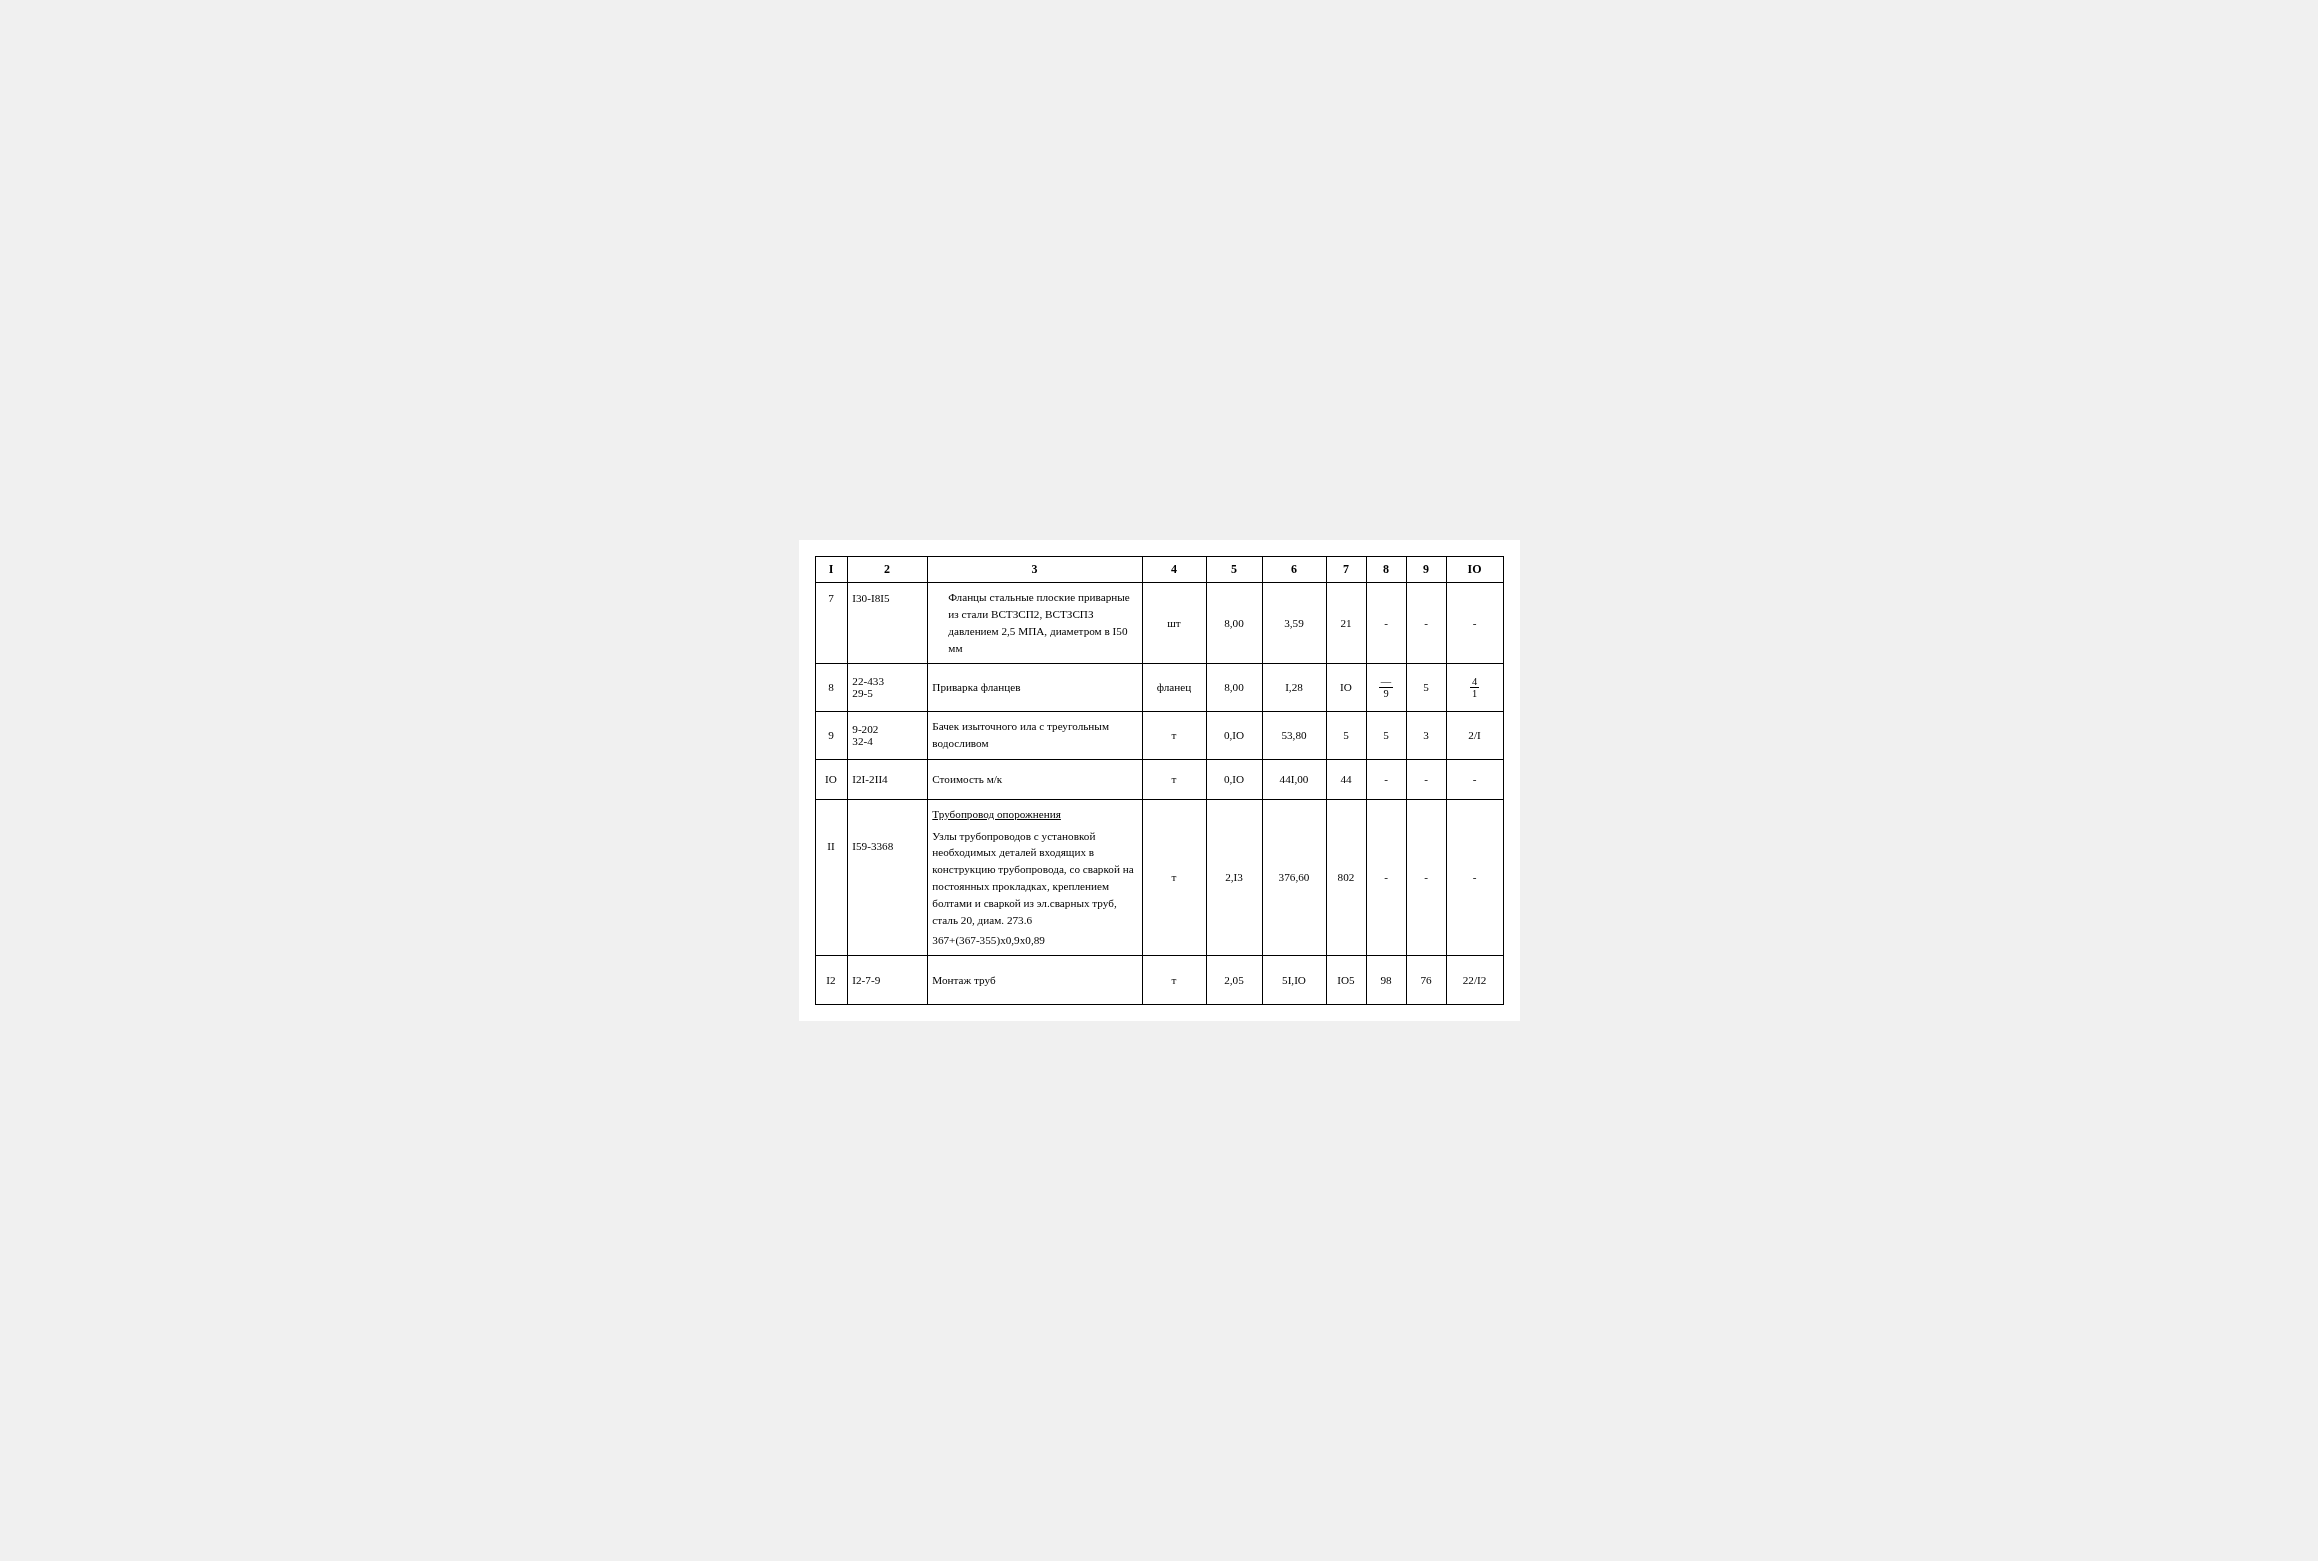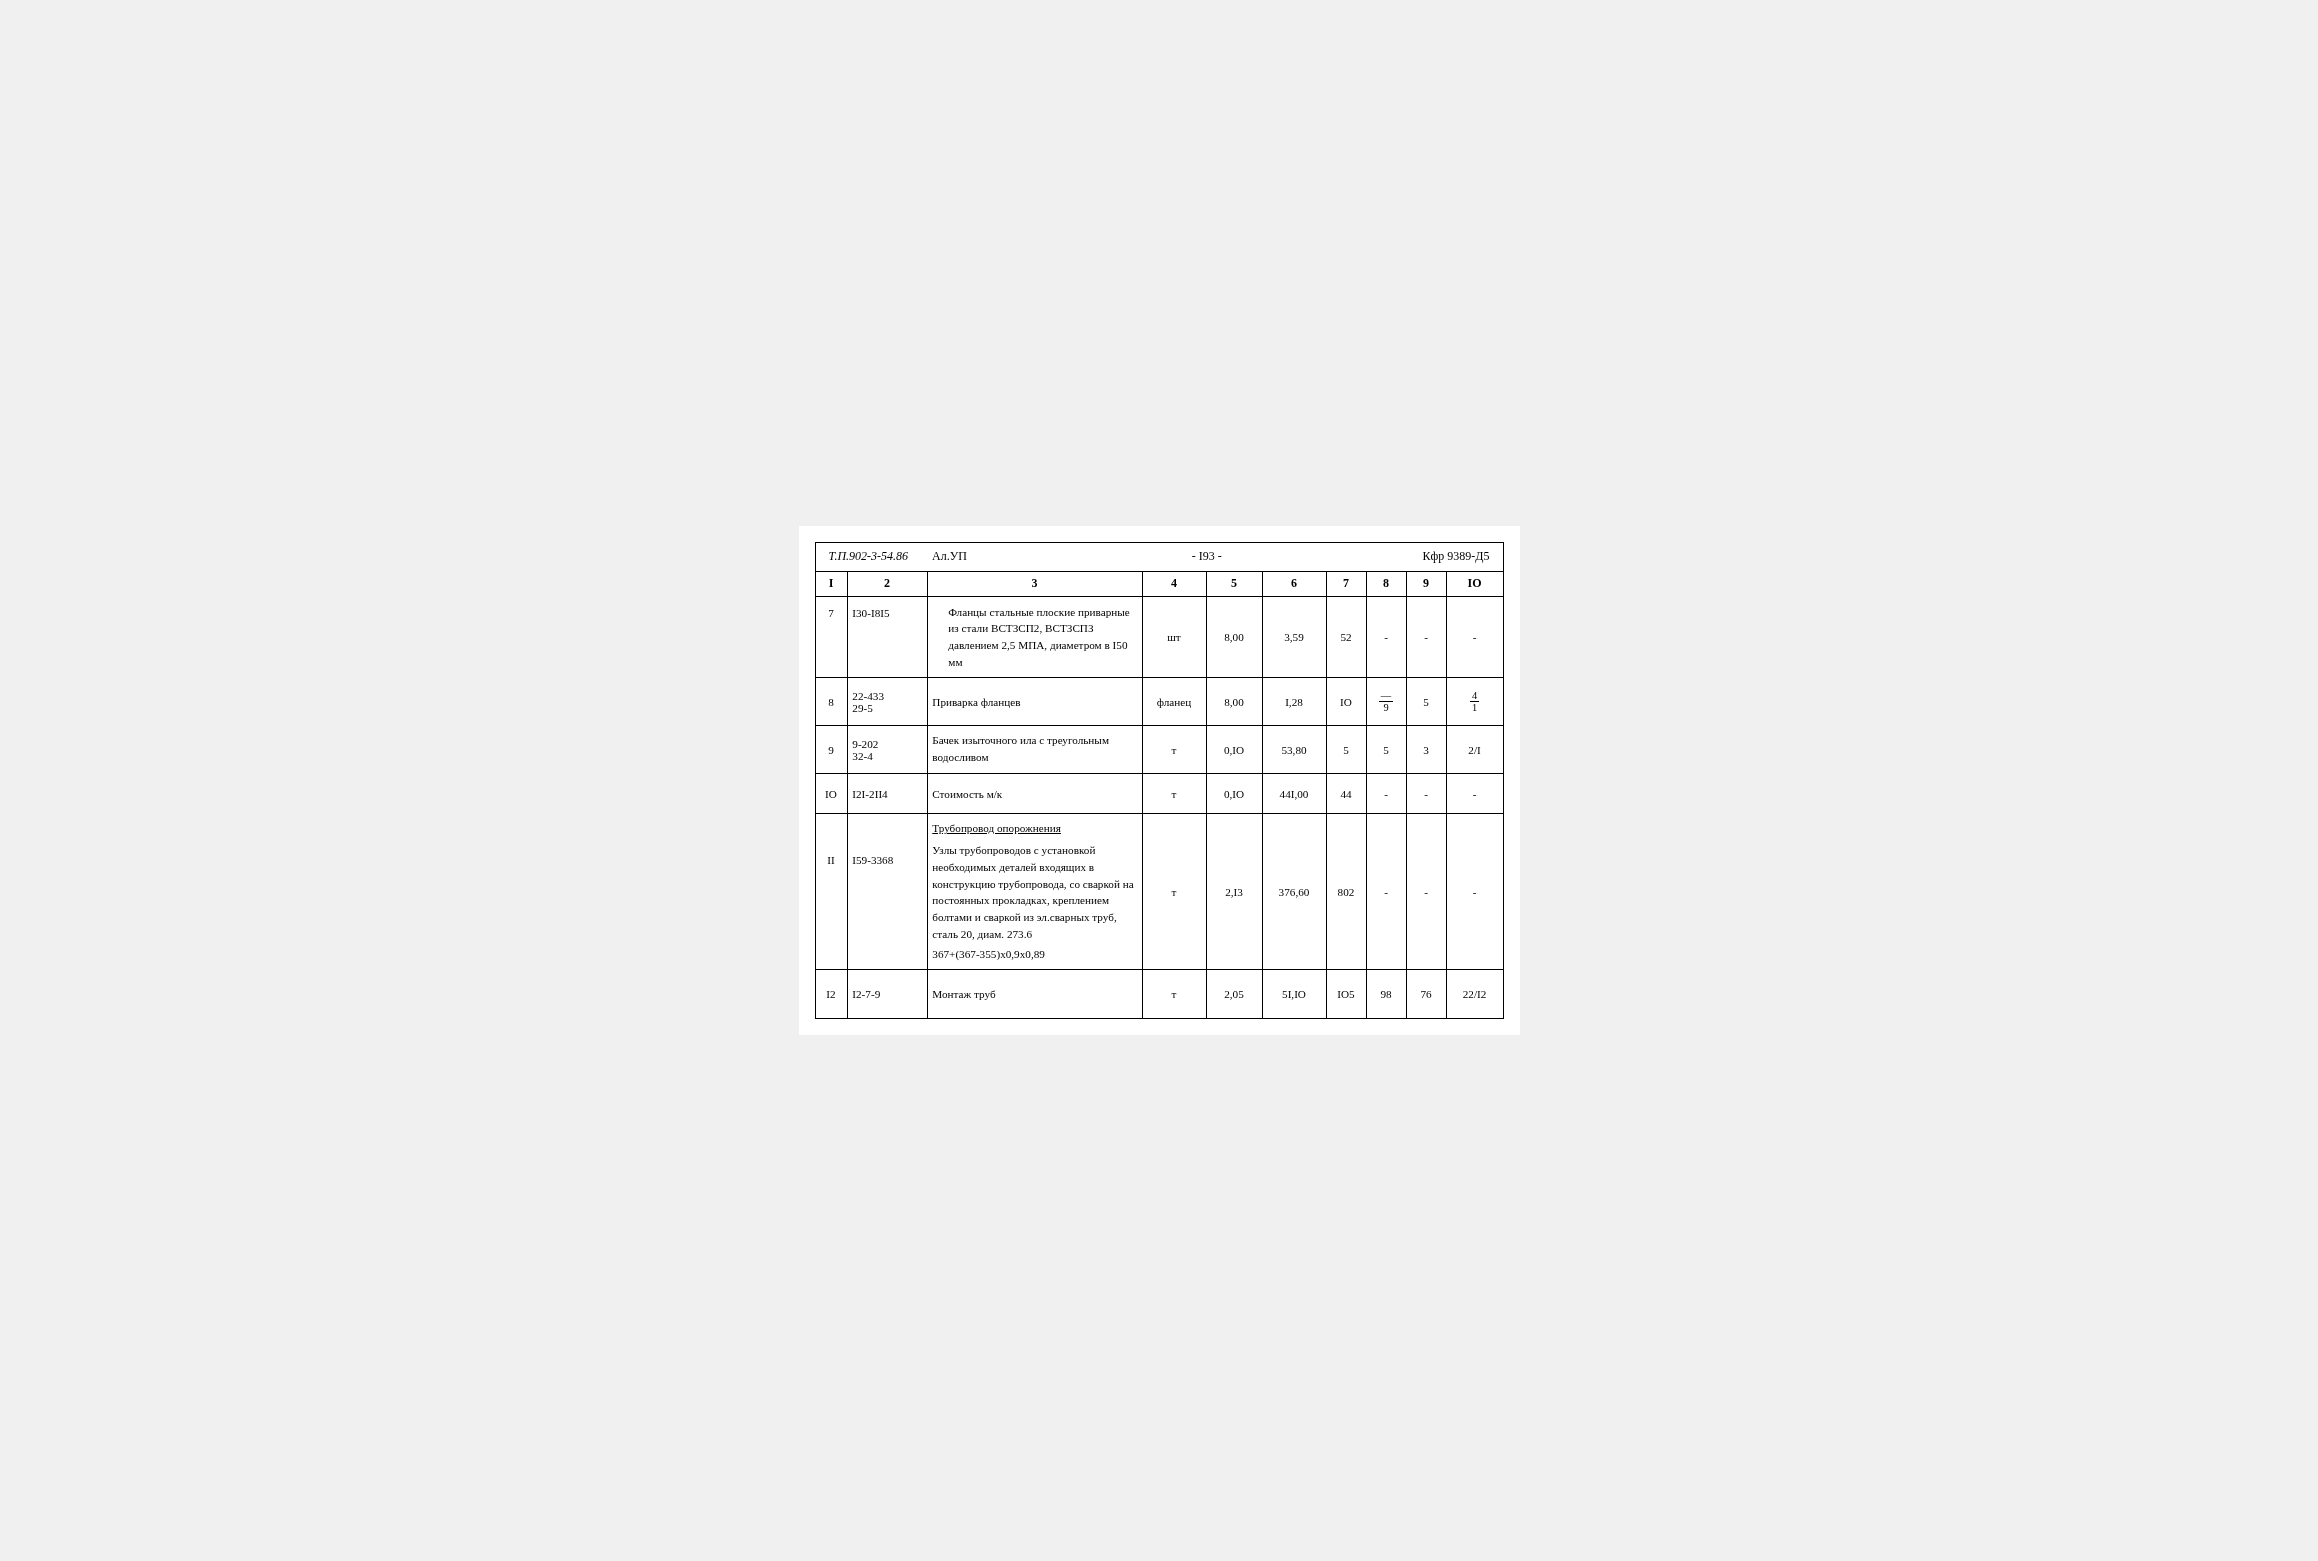--- a/index.html
+++ b/index.html
@@ -142,28 +142,20 @@
       justify-content: center;
       text-align: center;
     }
   </style>
 </head>
 <body>
 
 <div class="page-container">
   <div class="outer-border">
 
-    <div class="header-row">
-      <span class="header-left">
-        <span>Т.П.902-3-</span><em>54.86</em>
-      </span>
-      <span class="header-center-label">Ал.УП</span>
-      <span class="header-page">- I93 -</span>
-      <span class="header-right">Кфр 9389-Д5</span>
-    </div>
 
     <div class="col-header-row">
       <div>I</div>
       <div>2</div>
       <div>3</div>
       <div>4</div>
       <div>5</div>
       <div>6</div>
       <div>7</div>
       <div>8</div>
@@ -173,21 +165,21 @@
 
     <div class="data-row row-tall">
       <div class="cell cell-top" style="padding-top:9.6px;">7</div>
       <div class="cell cell-left cell-top" style="padding-top:9.6px;">I30-I8I5</div>
       <div class="cell cell-left cell-top" style="padding-top:6.4px; line-height:1.5;margin-left:16px;">
         Фланцы стальные плоские приварные из стали ВСТЗСП2, ВСТЗСПЗ давлением 2,5 МПА, диаметром в I50 мм
       </div>
       <div class="cell">шт</div>
       <div class="cell">8,00</div>
       <div class="cell">3,59</div>
-      <div class="cell">52</div>
+      <div class="cell">21</div>
       <div class="cell">-</div>
       <div class="cell">-</div>
       <div class="cell">-</div>
     </div>
 
     <div class="data-row row-tall">
       <div class="cell">8</div>
       <div class="cell cell-left code-cell">
         <span>22-433</span>
         <span>29-5</span>

